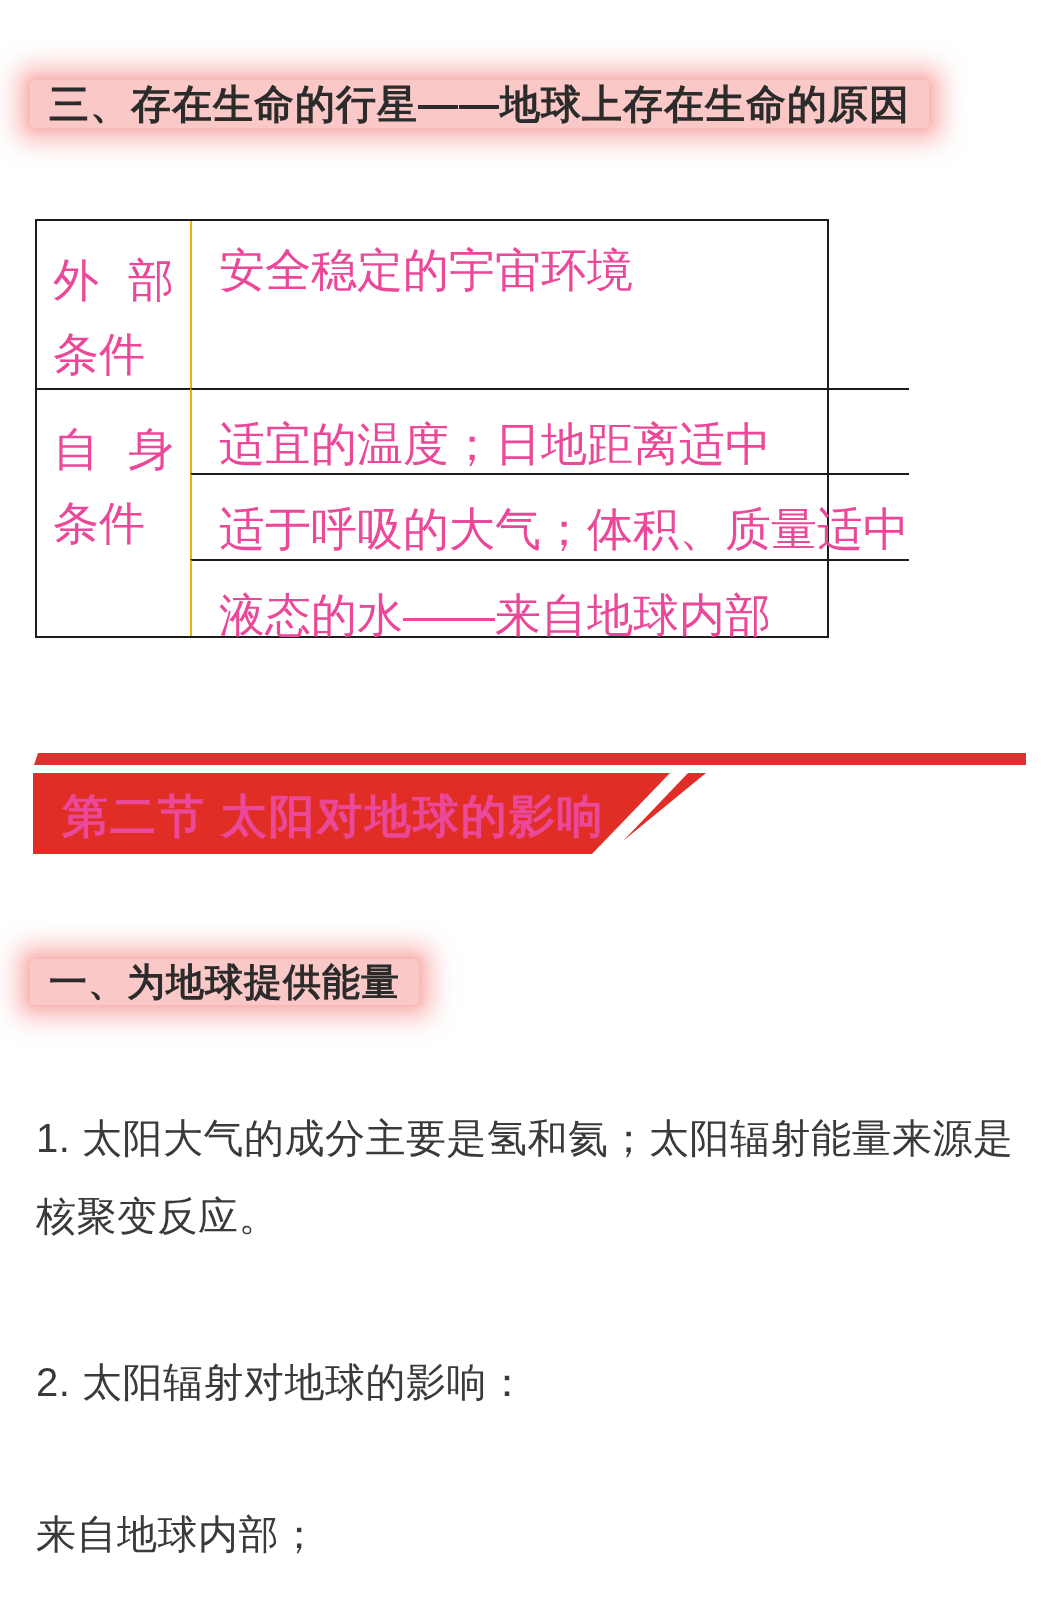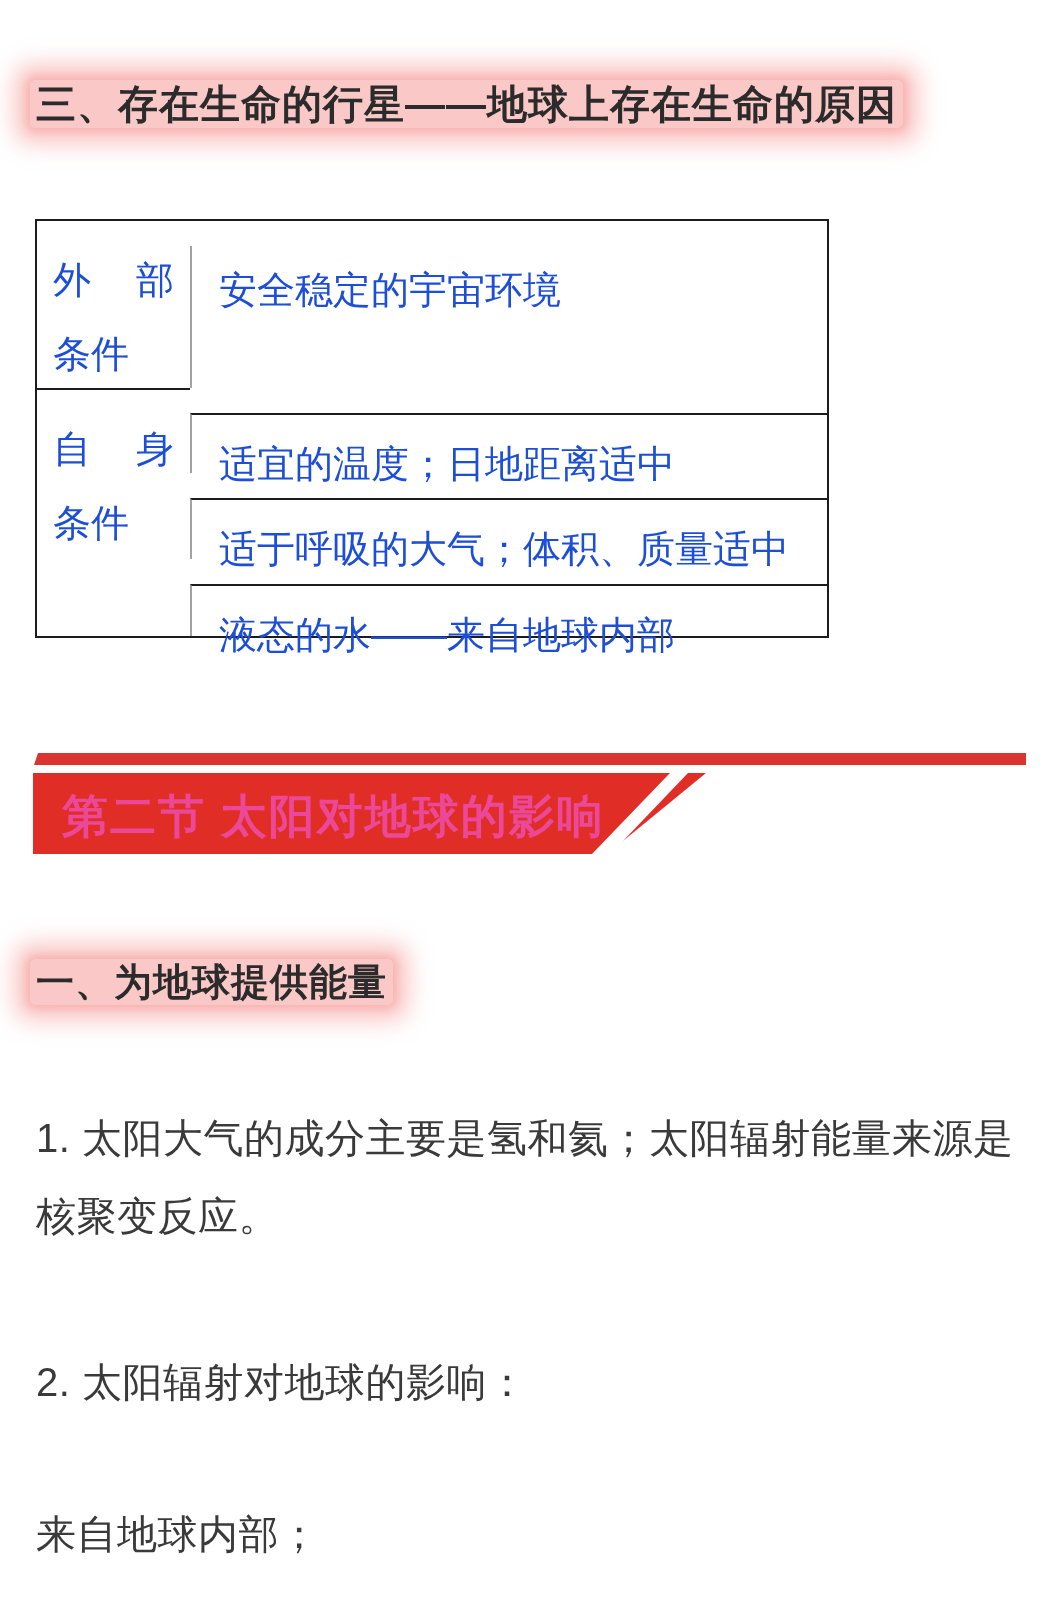--- a/index.html
+++ b/index.html
@@ -16,41 +16,41 @@
   
   .h-major {
     position:absolute; left:30px;
     font-size:40px; font-weight:bold; color:#2b2b2b;
     line-height:48px; letter-spacing:1px; white-space:nowrap;
   }
   .glow {
     background:rgba(246,148,144,0.50);
     box-shadow:0 0 22px 16px rgba(246,148,144,0.50), 0 0 8px 4px rgba(242,120,116,0.35);
     border-radius:6px;
-    padding:2px 6px;
+    padding:2px 19px;
   }
 
   
   .ctable {
     position:absolute; left:35px; top:219px;
     width:794px; height:419px;
     display:grid;
     grid-template-columns:153px 1fr;
     grid-template-rows:167px 85px 86px 77px;
     border:2px solid #1c1c1c;
     background:#ffffff;
-    color:#1d4ed8;
-    font-size:38px;
+    color:#ec4899;
+    font-size:46px;
   }
   .th { grid-column:1; padding:22px 16px 0 16px; line-height:74px; }
   .th-r1 { grid-row:1; }
   .th-r2 { grid-row:2 / span 3; border-top:2px solid #1c1c1c; }
   .th-l1 { text-align:justify; text-align-last:justify; }
   .th-l2 { text-align:left; }
-  .td { grid-column:2; border-left:2px solid #a3a3a3; padding-left:27px; white-space:nowrap;margin-top:25px; }
+  .td { grid-column:2; border-left:2px solid #eab308; padding-left:27px; white-space:nowrap; }
   .td-a { grid-row:1; padding-top:19px; }
   .td-b { border-top:2px solid #1c1c1c; padding-top:24px; }
 
   
   .ribbon-svg { position:absolute; left:0; top:745px; width:1061px; height:115px; }
   .banner-title {
     position:absolute; left:62px; top:786px;
     font-size:46px; font-weight:bold; color:#ec4899;
     letter-spacing:2px; white-space:nowrap;
   }

